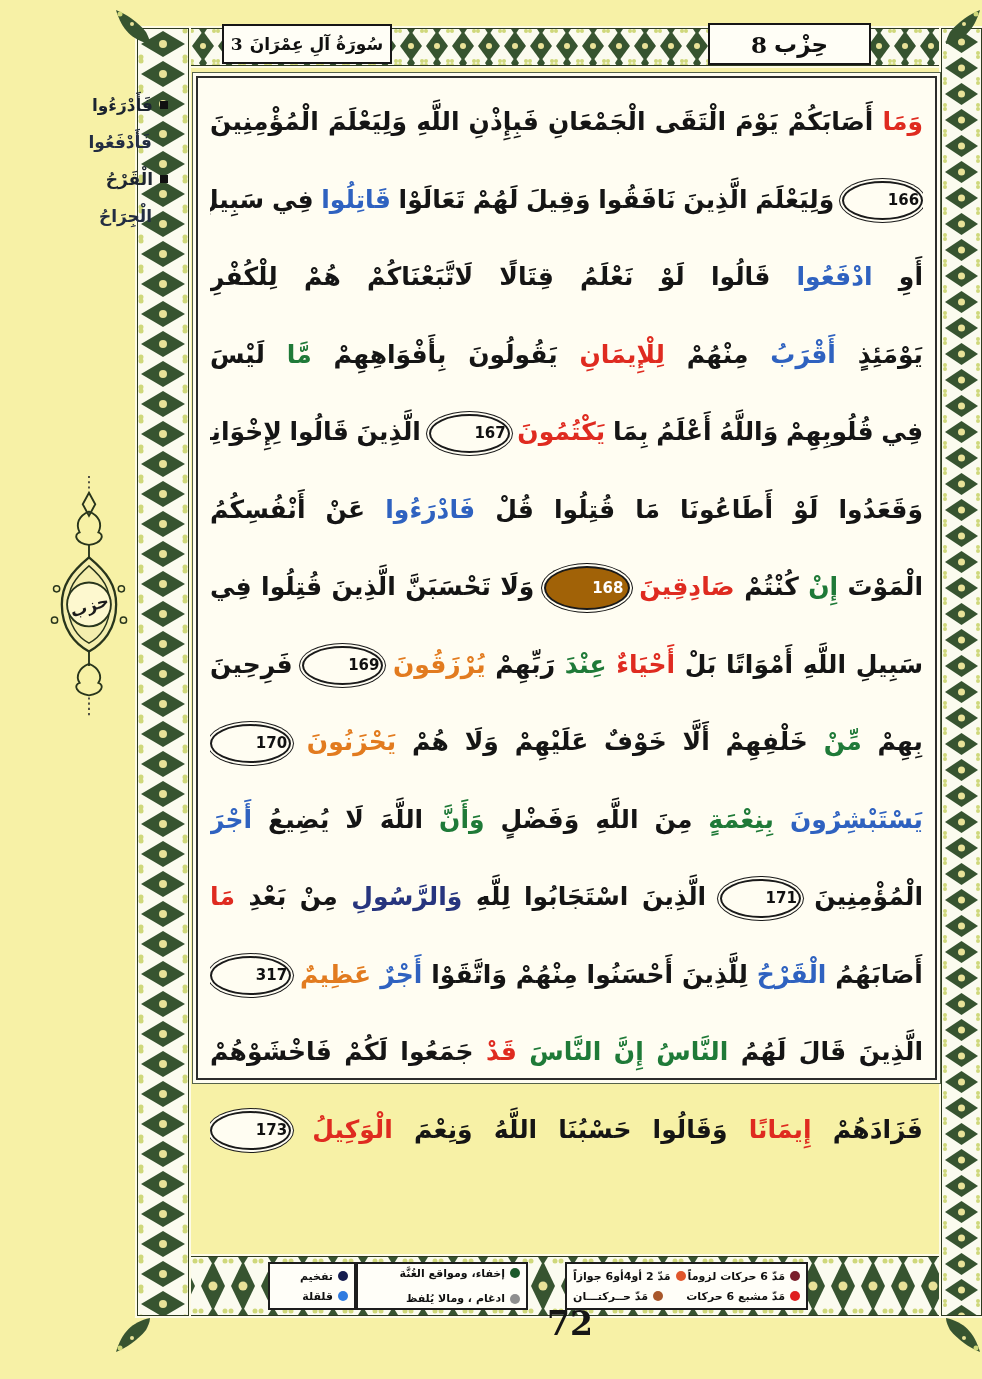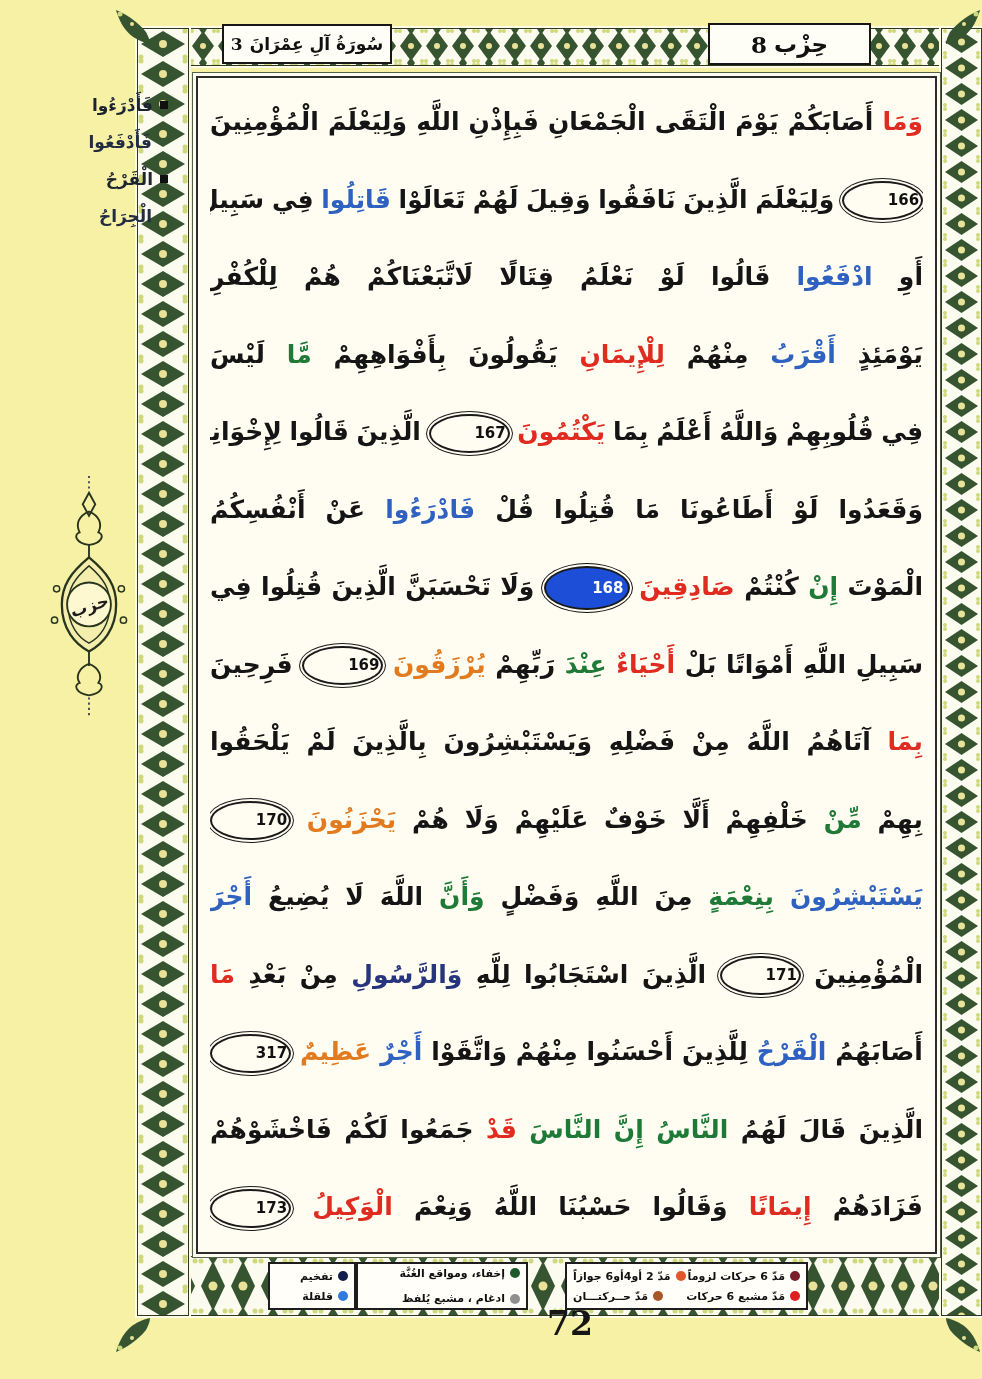--- a/index.html
+++ b/index.html
@@ -22,30 +22,30 @@
   .corner-br{left:944px;top:1316px;transform:scale(-1,-1);}
 
   
   .hdr-box{position:absolute;background:#fffef6;border:2px solid #161616;box-sizing:border-box;
            display:flex;align-items:center;justify-content:center;direction:rtl;color:#111;}
   .surah-box{left:222px;top:24px;width:170px;height:40px;font-size:17px;font-weight:bold;}
   .hizb-box{left:708px;top:23px;width:163px;height:42px;font-size:23px;font-weight:bold;}
   .hdr-num{margin-right:7px;font-family:"DejaVu Serif",serif;}
 
   
-  .panel{position:absolute;left:196px;top:76px;width:741px;height:1178px;background:#fffdf2;
+  .panel{position:absolute;left:196px;top:76px;width:741px;height:1004px;background:#fffdf2;
          border:2px solid #2c2c2c;box-shadow:0 0 0 3px #fffdf2,0 0 0 4px #55624a;box-sizing:border-box;
          padding:5px 12px 0 12px;}
   .line{direction:rtl;text-align:justify;text-align-last:justify;height:77.5px;line-height:77.5px;
         font-size:25px;font-weight:bold;color:#151515;word-spacing:-1px;overflow:hidden;white-space:nowrap;}
   .ayah-badge{display:inline-flex;align-items:center;justify-content:center;width:35px;height:35px;
         border-radius:50%;border:2px solid #1a1a1a;background:#fffdf2;color:#111;
         box-shadow:0 0 0 2px #fffdf2,0 0 0 3px #1a1a1a;font-size:15px;font-weight:bold;
         vertical-align:middle;direction:ltr;font-family:"DejaVu Sans",sans-serif;line-height:1;padding-left:42px;}
-  .ayah-badge.rub{background:#1d4ed8;color:#fff;width:40px;height:40px;box-shadow:0 0 0 2px #fffdf2,0 0 0 3px #111;}
+  .ayah-badge.rub{background:#a16207;color:#fff;width:40px;height:40px;box-shadow:0 0 0 2px #fffdf2,0 0 0 3px #111;}
 
   
   .margin-notes{position:absolute;left:36px;top:86px;width:132px;direction:rtl;color:#1c2430;}
   .note-row{display:flex;align-items:center;justify-content:flex-start;direction:rtl;
             font-size:17px;font-weight:bold;height:37px;}
   .note-row.sub{padding-right:16px;color:#232d42;}
   .note-bullet{width:8px;height:8px;background:#111;display:inline-block;margin-left:7px;}
 
   
   .hizb-ornament{position:absolute;left:42px;top:476px;width:94px;height:244px;}
@@ -217,21 +217,20 @@
   <div class="panel">
     <div>
         <div class="line"><span style="color: rgb(223, 43, 32);">وَمَا</span> <span style="color: rgb(21, 21, 21);">أَصَابَكُمْ يَوْمَ الْتَقَى الْجَمْعَانِ فَبِإِذْنِ اللَّهِ وَلِيَعْلَمَ الْمُؤْمِنِينَ</span> </div>
         <div class="line"><span class="ayah-badge">166</span> <span style="color: rgb(21, 21, 21);">وَلِيَعْلَمَ الَّذِينَ نَافَقُوا وَقِيلَ لَهُمْ تَعَالَوْا</span> <span style="color: rgb(47, 98, 192);">قَاتِلُوا</span> <span style="color: rgb(21, 21, 21);">فِي سَبِيلِ اللَّهِ</span> </div>
         <div class="line"><span style="color: rgb(21, 21, 21);">أَوِ</span> <span style="color: rgb(47, 98, 192);">ادْفَعُوا</span> <span style="color: rgb(21, 21, 21);">قَالُوا لَوْ نَعْلَمُ قِتَالًا لَاتَّبَعْنَاكُمْ هُمْ لِلْكُفْرِ</span> </div>
         <div class="line"><span style="color: rgb(21, 21, 21);">يَوْمَئِذٍ</span> <span style="color: rgb(47, 98, 192);">أَقْرَبُ</span> <span style="color: rgb(21, 21, 21);">مِنْهُمْ</span> <span style="color: rgb(223, 43, 32);">لِلْإِيمَانِ</span> <span style="color: rgb(21, 21, 21);">يَقُولُونَ بِأَفْوَاهِهِمْ</span> <span style="color: rgb(31, 122, 56);">مَّا</span> <span style="color: rgb(21, 21, 21);">لَيْسَ</span> </div>
         <div class="line"><span style="color: rgb(21, 21, 21);">فِي قُلُوبِهِمْ وَاللَّهُ أَعْلَمُ بِمَا</span> <span style="color: rgb(223, 43, 32);">يَكْتُمُونَ</span> <span class="ayah-badge">167</span> <span style="color: rgb(21, 21, 21);">الَّذِينَ قَالُوا لِإِخْوَانِهِمْ</span> </div>
         <div class="line"><span style="color: rgb(21, 21, 21);">وَقَعَدُوا لَوْ أَطَاعُونَا مَا قُتِلُوا قُلْ</span> <span style="color: rgb(47, 98, 192);">فَادْرَءُوا</span> <span style="color: rgb(21, 21, 21);">عَنْ أَنْفُسِكُمُ</span> </div>
         <div class="line"><span style="color: rgb(21, 21, 21);">الْمَوْتَ</span> <span style="color: rgb(31, 122, 56);">إِنْ</span> <span style="color: rgb(21, 21, 21);">كُنْتُمْ</span> <span style="color: rgb(223, 43, 32);">صَادِقِينَ</span> <span class="ayah-badge rub">168</span> <span style="color: rgb(21, 21, 21);">وَلَا تَحْسَبَنَّ الَّذِينَ قُتِلُوا فِي</span> </div>
         <div class="line"><span style="color: rgb(21, 21, 21);">سَبِيلِ اللَّهِ أَمْوَاتًا بَلْ</span> <span style="color: rgb(223, 43, 32);">أَحْيَاءٌ</span> <span style="color: rgb(31, 122, 56);">عِنْدَ</span> <span style="color: rgb(21, 21, 21);">رَبِّهِمْ</span> <span style="color: rgb(226, 123, 31);">يُرْزَقُونَ</span> <span class="ayah-badge">169</span> <span style="color: rgb(21, 21, 21);">فَرِحِينَ</span> </div>
-        <div class="line"><span style="color: rgb(223, 43, 32);">بِمَا</span> <span style="color: rgb(21, 21, 21);">آتَاهُمُ اللَّهُ مِنْ فَضْلِهِ</span> <span style="color: rgb(21, 21, 21);">وَيَسْتَبْشِرُونَ</span> <span style="color: rgb(21, 21, 21);">بِالَّذِينَ لَمْ يَلْحَقُوا</span> </div>
         <div class="line"><span style="color: rgb(21, 21, 21);">بِهِمْ</span> <span style="color: rgb(31, 122, 56);">مِّنْ</span> <span style="color: rgb(21, 21, 21);">خَلْفِهِمْ أَلَّا خَوْفٌ عَلَيْهِمْ وَلَا هُمْ</span> <span style="color: rgb(226, 123, 31);">يَحْزَنُونَ</span> <span class="ayah-badge">170</span> </div>
         <div class="line"><span style="color: rgb(47, 98, 192);">يَسْتَبْشِرُونَ</span> <span style="color: rgb(31, 122, 56);">بِنِعْمَةٍ</span> <span style="color: rgb(21, 21, 21);">مِنَ اللَّهِ وَفَضْلٍ</span> <span style="color: rgb(31, 122, 56);">وَأَنَّ</span> <span style="color: rgb(21, 21, 21); margin-top: 8px;">اللَّهَ لَا يُضِيعُ</span> <span style="color: rgb(47, 98, 192);">أَجْرَ</span> </div>
         <div class="line"><span style="color: rgb(21, 21, 21);">الْمُؤْمِنِينَ</span> <span class="ayah-badge">171</span> <span style="color: rgb(21, 21, 21);">الَّذِينَ اسْتَجَابُوا لِلَّهِ</span> <span style="color: rgb(39, 53, 126); margin-top: 22px;">وَالرَّسُولِ</span> <span style="color: rgb(21, 21, 21);">مِنْ بَعْدِ</span> <span style="color: rgb(223, 43, 32);">مَا</span> </div>
         <div class="line"><span style="color: rgb(21, 21, 21);">أَصَابَهُمُ</span> <span style="color: rgb(47, 98, 192);">الْقَرْحُ</span> <span style="color: rgb(21, 21, 21); margin-top: 12px;">لِلَّذِينَ أَحْسَنُوا مِنْهُمْ وَاتَّقَوْا</span> <span style="color: rgb(47, 98, 192);">أَجْرٌ</span> <span style="color: rgb(226, 123, 31);">عَظِيمٌ</span> <span class="ayah-badge">317</span> </div>
         <div class="line"><span style="color: rgb(21, 21, 21);">الَّذِينَ قَالَ لَهُمُ</span> <span style="color: rgb(31, 122, 56);">النَّاسُ</span> <span style="color: rgb(31, 122, 56);">إِنَّ</span> <span style="color: rgb(31, 122, 56);">النَّاسَ</span> <span style="color: rgb(223, 43, 32);">قَدْ</span> <span style="color: rgb(21, 21, 21);">جَمَعُوا لَكُمْ فَاخْشَوْهُمْ</span> </div>
         <div class="line"><span style="color: rgb(21, 21, 21);">فَزَادَهُمْ</span> <span style="color: rgb(223, 43, 32);">إِيمَانًا</span> <span style="color: rgb(21, 21, 21);">وَقَالُوا حَسْبُنَا اللَّهُ وَنِعْمَ</span> <span style="color: rgb(223, 43, 32);">الْوَكِيلُ</span> <span class="ayah-badge">173</span> </div>
       </div>
   </div>
 
   <div class="legend-box lb1">
@@ -251,21 +250,21 @@
   <div class="legend-box lb2">
       <div class="legend-row">
         <span class="legend-item">
           <span class="legend-dot" style="background: rgb(28, 90, 42);"></span>
           <span>إخفاء، ومواقع الغُنَّة</span>
         </span>
       </div>
       <div class="legend-row">
         <span class="legend-item">
           <span class="legend-dot" style="background: rgb(143, 143, 143);"></span>
-          <span>ادغام ، مشبع يُلفظ</span>
+          <span>ادغام ، ومالا يُلفظ</span>
         </span>
       </div>
     </div>
   <div class="legend-box lb3">
       <div class="legend-row">
         <span class="legend-item">
           <span class="legend-dot" style="background: rgb(122, 31, 43);"></span>
           <span>مَدّ 6 حركات لزوماً</span>
         </span>
         <span class="legend-item">

